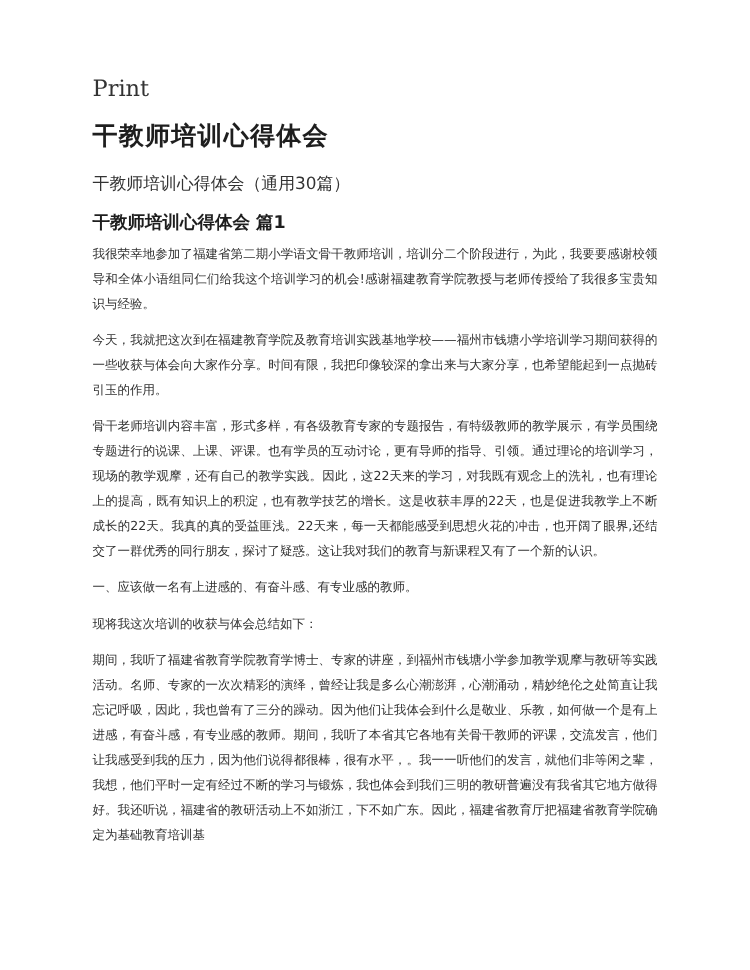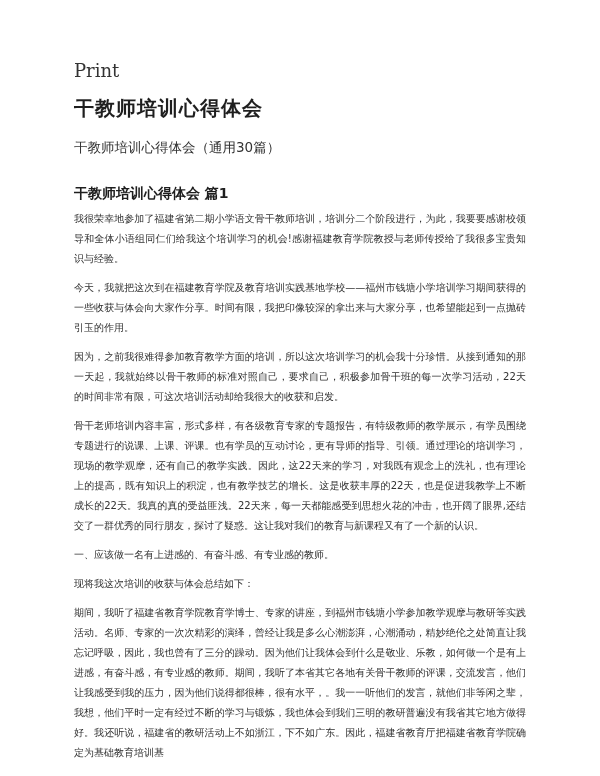--- a/index.html
+++ b/index.html
@@ -40,21 +40,21 @@
   .article-subtitle {
     font-size: 13.5px;
     color: #333333;
     margin: 17px 0 0 0;
     line-height: 18px;
   }
   .section-heading {
     font-size: 14px;
     font-weight: bold;
     color: #1e1e1e;
-    margin: 28px 0 0 0;
+    margin: 13px 0 0 0;
     line-height: 19px;
   }
   .article-body {
     margin-top: 6px;
   }
   .para {
     font-size: 10px;
     line-height: 20px;
     color: #303030;
     margin: 0 0 9px 0;
@@ -72,20 +72,19 @@
 
   <h1 class="article-title">干教师培训心得体会</h1>
 
   <div class="article-subtitle">干教师培训心得体会（通用30篇）</div>
 
   <div class="section-heading">干教师培训心得体会 篇1</div>
 
   <div class="article-body">
       <p class="para">我很荣幸地参加了福建省第二期小学语文骨干教师培训，培训分二个阶段进行，为此，我要要感谢校领导和全体小语组同仁们给我这个培训学习的机会!感谢福建教育学院教授与老师传授给了我很多宝贵知识与经验。</p>
       <p class="para">今天，我就把这次到在福建教育学院及教育培训实践基地学校——福州市钱塘小学培训学习期间获得的一些收获与体会向大家作分享。时间有限，我把印像较深的拿出来与大家分享，也希望能起到一点抛砖引玉的作用。</p>
-      <p class="para">因为，之前我很难得参加教育教学方面的培训，所以这次培训学习的机会我十分珍惜。从接到通知的那一天起，我就始终以骨干教师的标准对照自己，要求自己，积极参加骨干班的每一次学习活动，22天的时间非常有限，可这次培训活动却给我很大的收获和启发。</p>
       <p class="para">骨干老师培训内容丰富，形式多样，有各级教育专家的专题报告，有特级教师的教学展示，有学员围绕专题进行的说课、上课、评课。也有学员的互动讨论，更有导师的指导、引领。通过理论的培训学习，现场的教学观摩，还有自己的教学实践。因此，这22天来的学习，对我既有观念上的洗礼，也有理论上的提高，既有知识上的积淀，也有教学技艺的增长。这是收获丰厚的22天，也是促进我教学上不断成长的22天。我真的真的受益匪浅。22天来，每一天都能感受到思想火花的冲击，也开阔了眼界,还结交了一群优秀的同行朋友，探讨了疑惑。这让我对我们的教育与新课程又有了一个新的认识。</p>
       <p class="para">一、应该做一名有上进感的、有奋斗感、有专业感的教师。</p>
       <p class="para">现将我这次培训的收获与体会总结如下：</p>
       <p class="para">期间，我听了福建省教育学院教育学博士、专家的讲座，到福州市钱塘小学参加教学观摩与教研等实践活动。名师、专家的一次次精彩的演绎，曾经让我是多么心潮澎湃，心潮涌动，精妙绝伦之处简直让我忘记呼吸，因此，我也曾有了三分的躁动。因为他们让我体会到什么是敬业、乐教，如何做一个是有上进感，有奋斗感，有专业感的教师。期间，我听了本省其它各地有关骨干教师的评课，交流发言，他们让我感受到我的压力，因为他们说得都很棒，很有水平，。我一一听他们的发言，就他们非等闲之辈，我想，他们平时一定有经过不断的学习与锻炼，我也体会到我们三明的教研普遍没有我省其它地方做得好。我还听说，福建省的教研活动上不如浙江，下不如广东。因此，福建省教育厅把福建省教育学院确定为基础教育培训基</p>
     </div>
 
 </div>
 
 </body></html>

